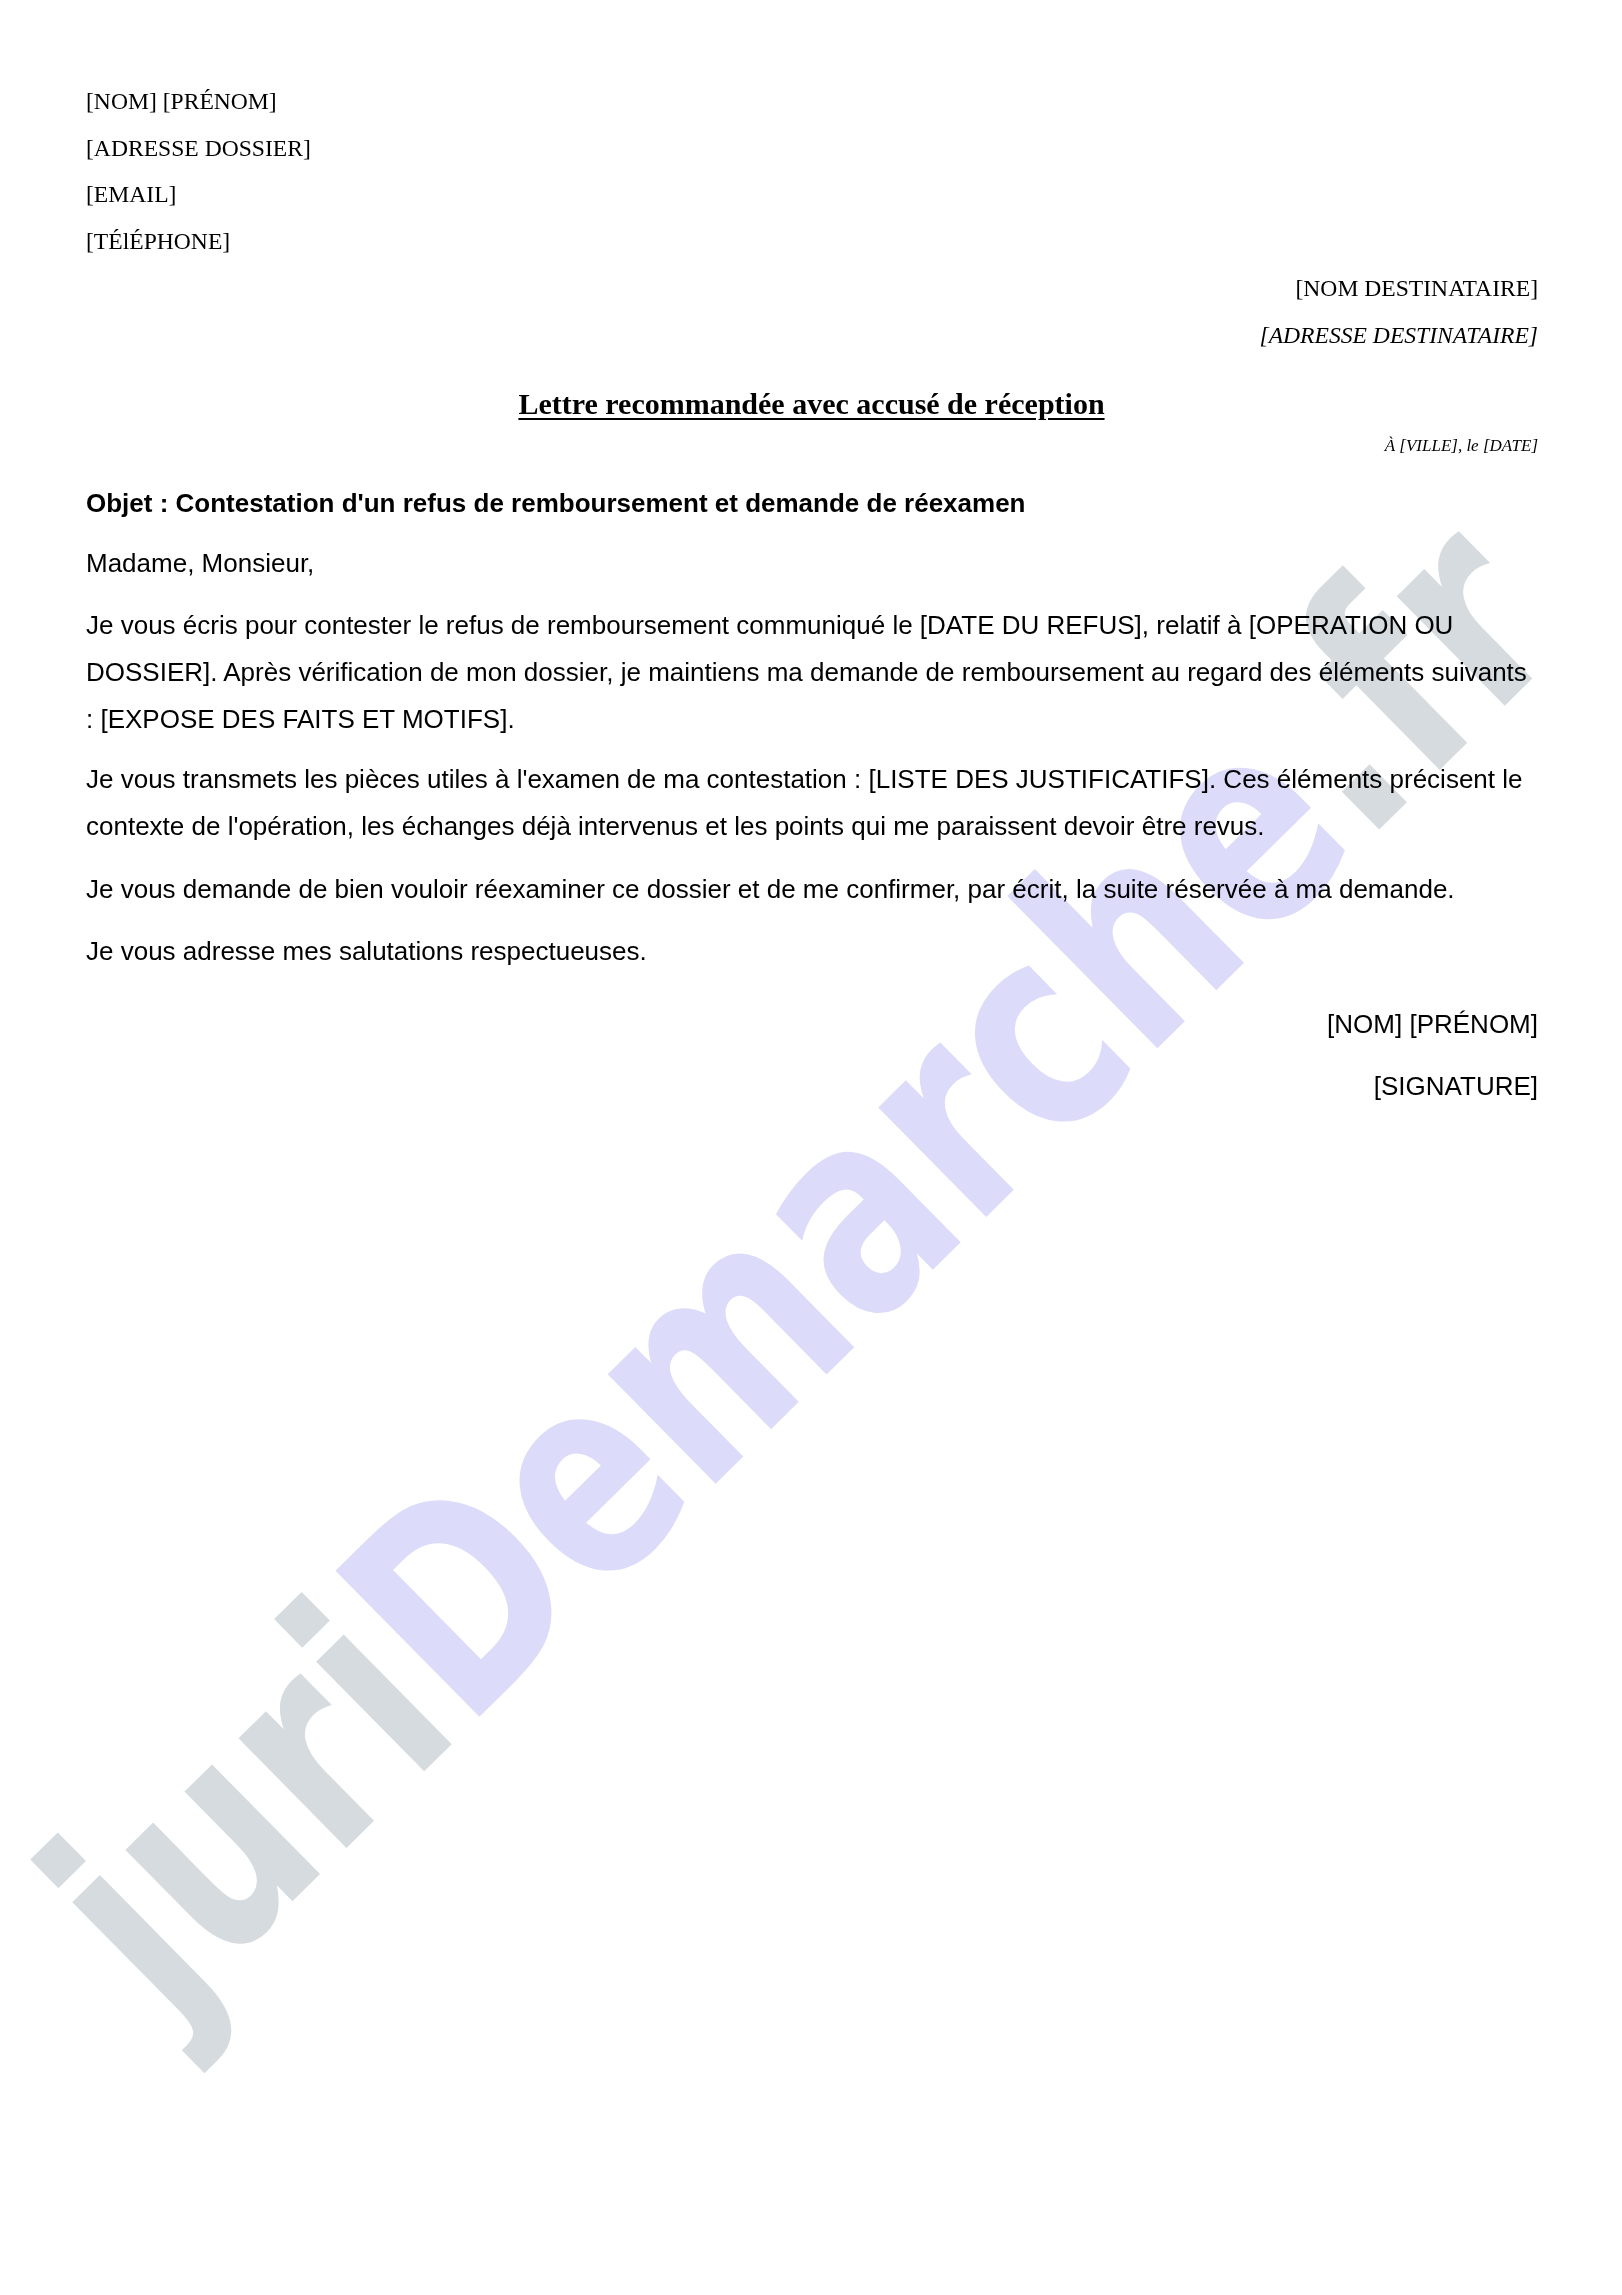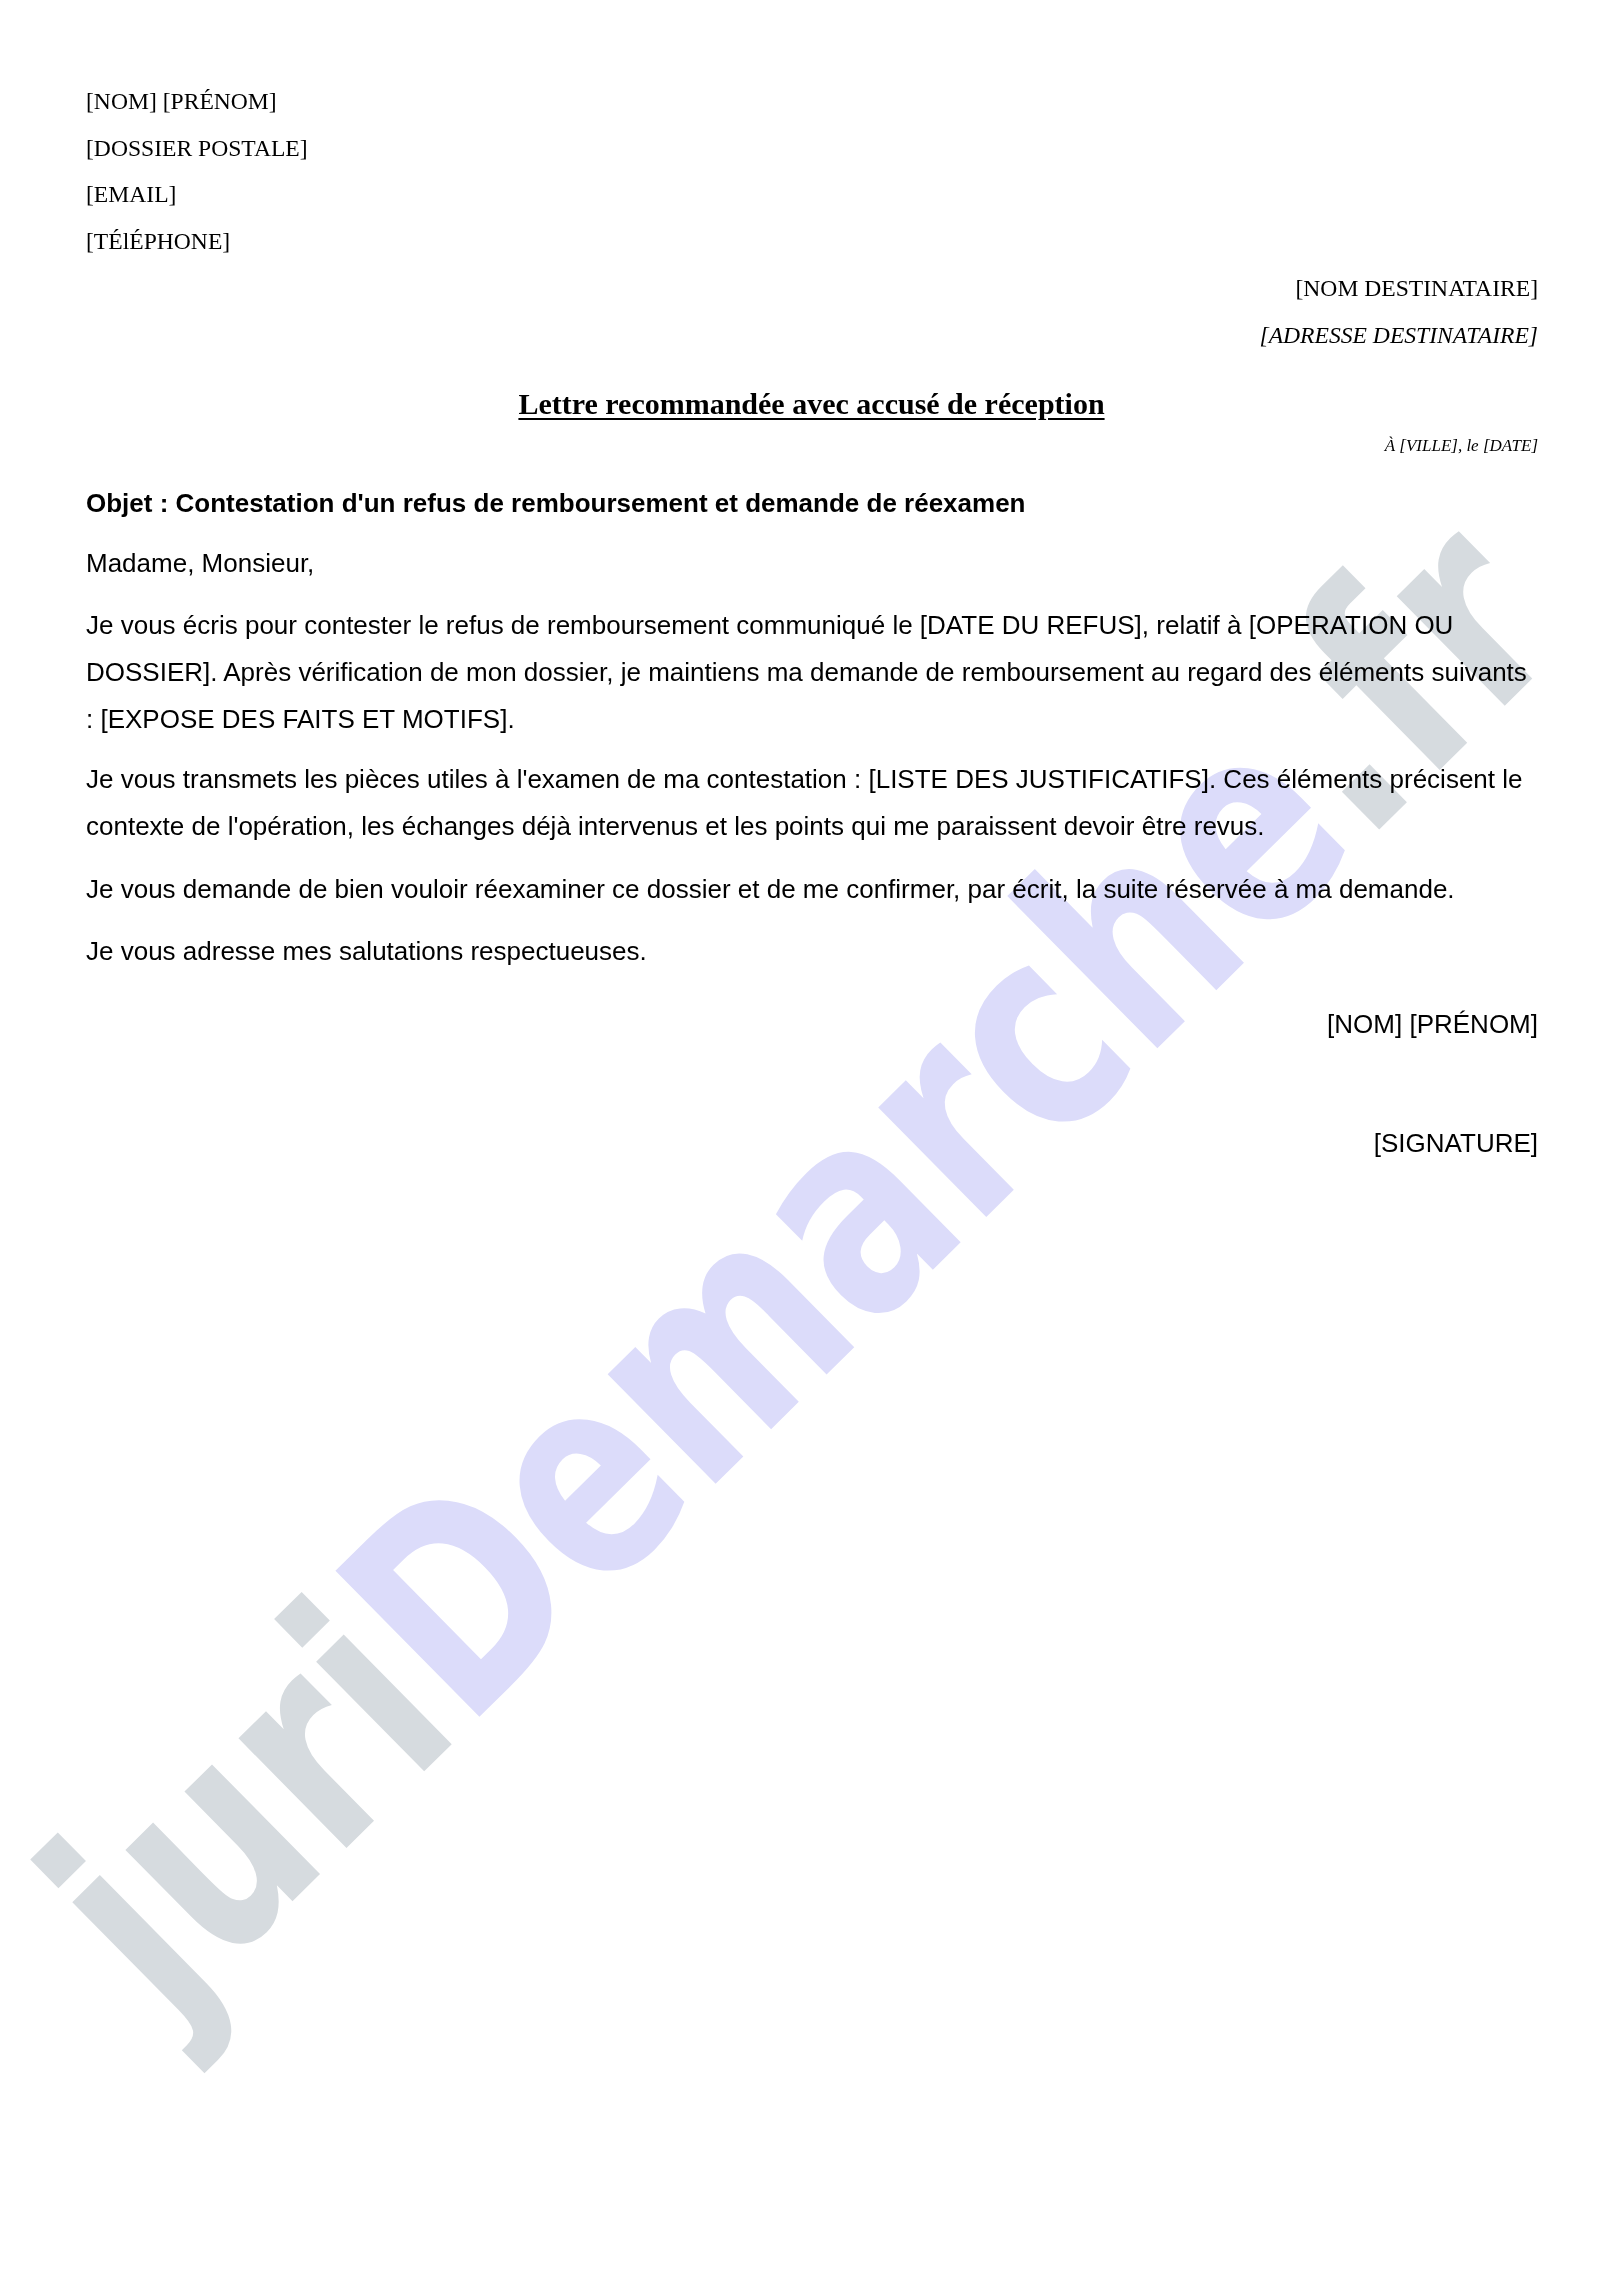--- a/index.html
+++ b/index.html
@@ -119,38 +119,38 @@
 
   <svg class="watermark" width="1623" height="2295" viewBox="0 0 2480 3508" xmlns="http://www.w3.org/2000/svg">
     <text x="0" y="0" font-size="430" transform="translate(255 3095) rotate(-44.6)" textLength="3010" lengthAdjust="spacingAndGlyphs">
       <tspan fill="#d6dbdf">juri</tspan><tspan fill="#dcdcfa">Demarche</tspan><tspan fill="#d6dbdf">.fr</tspan>
     </text>
   </svg>
 
   <div class="content">
 
     <div class="serif left-block" style="top:88px;">[NOM] [PRÉNOM]</div>
-    <div class="serif left-block" style="top:135px;">[DOSSIER POSTALE]</div>
+    <div class="serif left-block" style="top:135px;">[ADRESSE DOSSIER]</div>
     <div class="serif left-block" style="top:181px;">[EMAIL]</div>
     <div class="serif left-block" style="top:228px;">[TÉlÉPHONE]</div>
 
     <div class="serif right-block" style="top:275px;">[NOM DESTINATAIRE]</div>
     <div class="serif right-block" style="top:322px;font-style:italic;">[ADRESSE DESTINATAIRE]</div>
 
     <div class="title">Lettre recommandée avec accusé de réception</div>
 
     <div class="date-line">À [VILLE], le [DATE]</div>
 
     <div class="sans objet">Objet : Contestation d'un refus de remboursement et demande de réexamen</div>
 
     <div class="sans salutation">Madame, Monsieur,</div>
 
     <p class="sans para para-1">Je vous écris pour contester le refus de remboursement communiqué le [DATE DU REFUS], relatif à [OPERATION OU DOSSIER]. Après vérification de mon dossier, je maintiens ma demande de remboursement au regard des éléments suivants : [EXPOSE DES FAITS ET MOTIFS].</p>
     <p class="sans para para-2">Je vous transmets les pièces utiles à l'examen de ma contestation : [LISTE DES JUSTIFICATIFS]. Ces éléments précisent le contexte de l'opération, les échanges déjà intervenus et les points qui me paraissent devoir être revus.</p>
     <p class="sans para para-3">Je vous demande de bien vouloir réexaminer ce dossier et de me confirmer, par écrit, la suite réservée à ma demande.</p>
     <p class="sans para para-4">Je vous adresse mes salutations respectueuses.</p>
 
     <div class="sig" style="top:1009px;">[NOM] [PRÉNOM]</div>
-    <div class="sig" style="top:1128px;">[SIGNATURE]</div>
+    <div class="sig" style="top:1071px;">[SIGNATURE]</div>
 
   </div>
 </div>
 
 
 </body></html>

